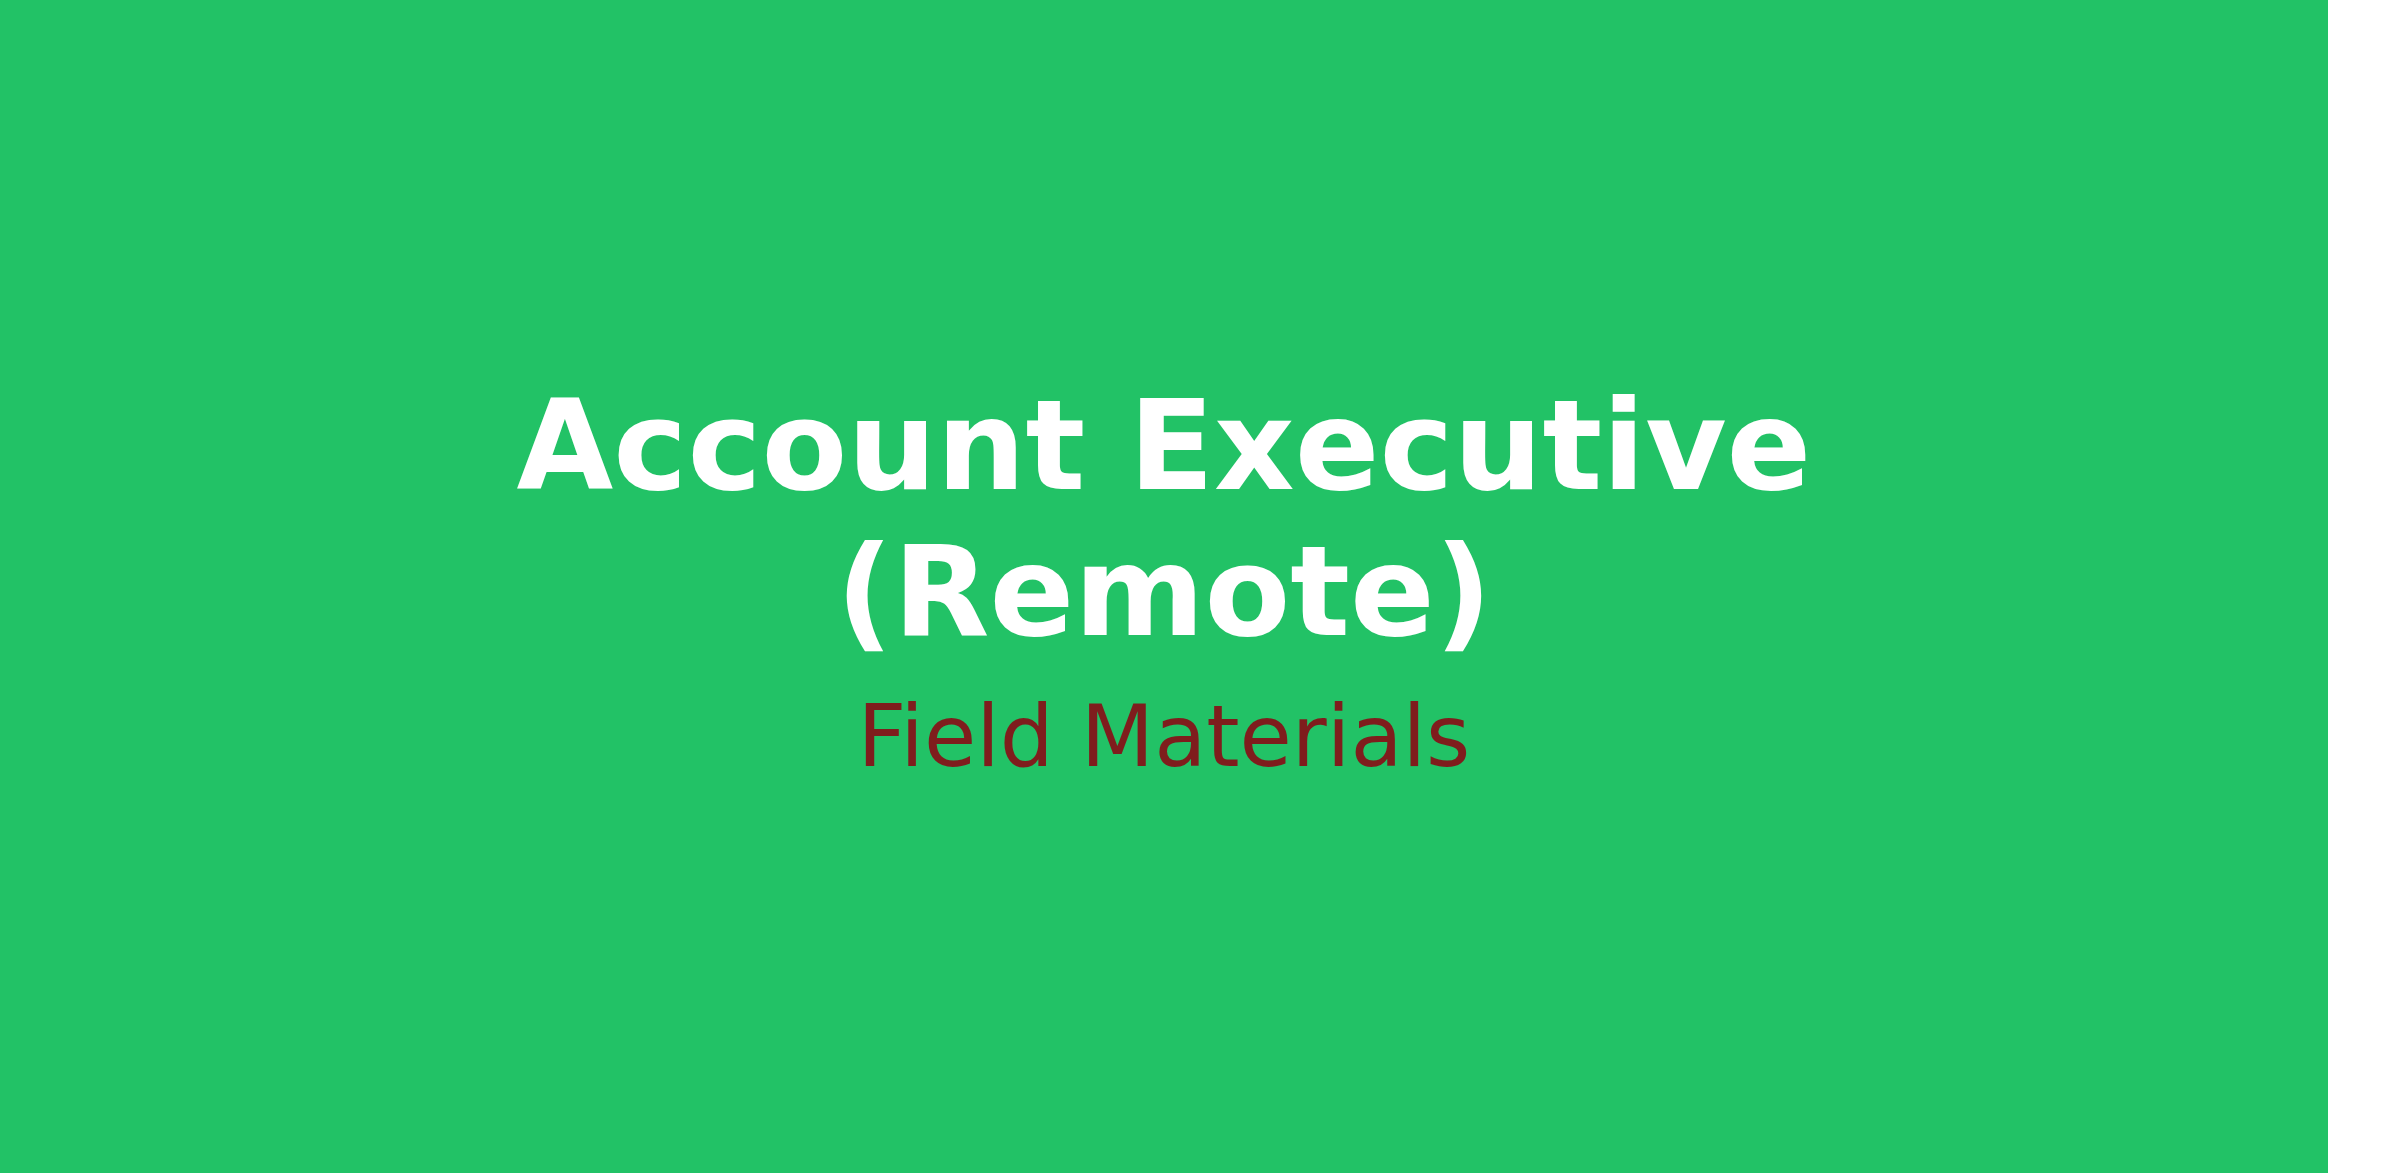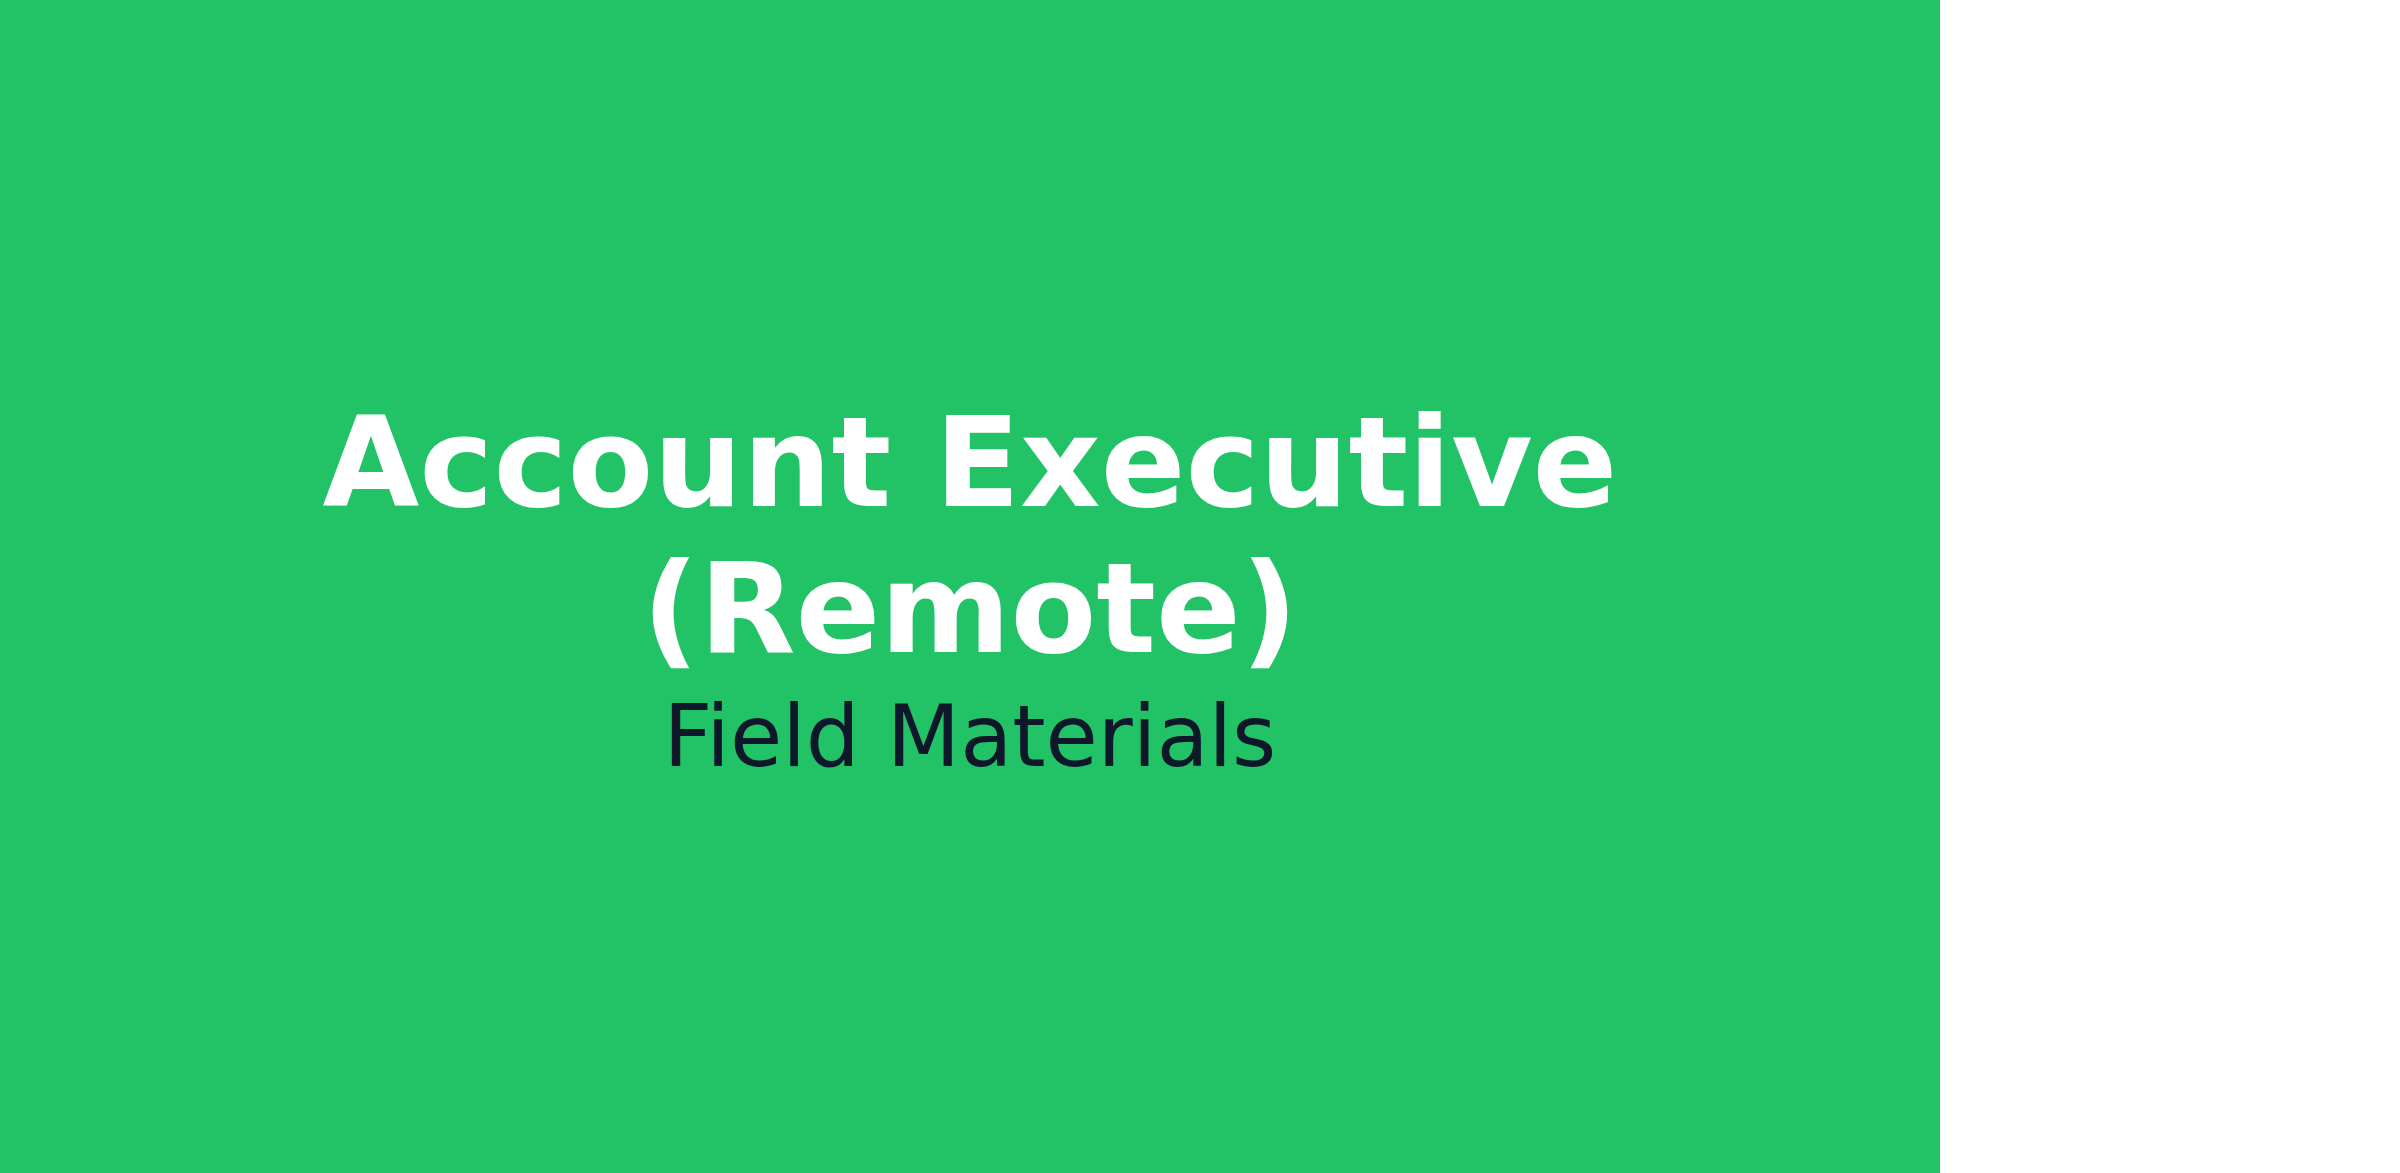--- a/index.html
+++ b/index.html
@@ -11,21 +11,21 @@
   body {
     width: 2400px;
     height: 1173px;
     overflow: hidden;
     font-family: "DejaVu Sans", "Liberation Sans", sans-serif;
   }
 
   .slide {
     position: relative;
     box-sizing: border-box;
-    width: 1940px;
+    width: 2328px;
     height: 1173px;
     background: #22C266;
     display: flex;
     flex-direction: column;
     align-items: center;
     justify-content: center;
   }
 
   .title-block {
     display: flex;
@@ -45,23 +45,23 @@
     letter-spacing: 0px;
     margin: 0;
     text-align: center;
     white-space: normal;
   }
 
   .slide-subtitle {
     font-family: "DejaVu Sans", "Liberation Sans", sans-serif;
     font-size: 85px;
     font-weight: normal;
-    color: #0f172a;
+    color: #7f1d1d;
     line-height: 1.1;
-    margin: 0;
+    margin: 17px;
     padding-top: 8px;
     text-align: center;
   }
 </style>
 </head>
 <body>
 
 <div class="slide">
   <div class="title-block">
     <h1 class="slide-title">Account Executive (Remote)</h1>

